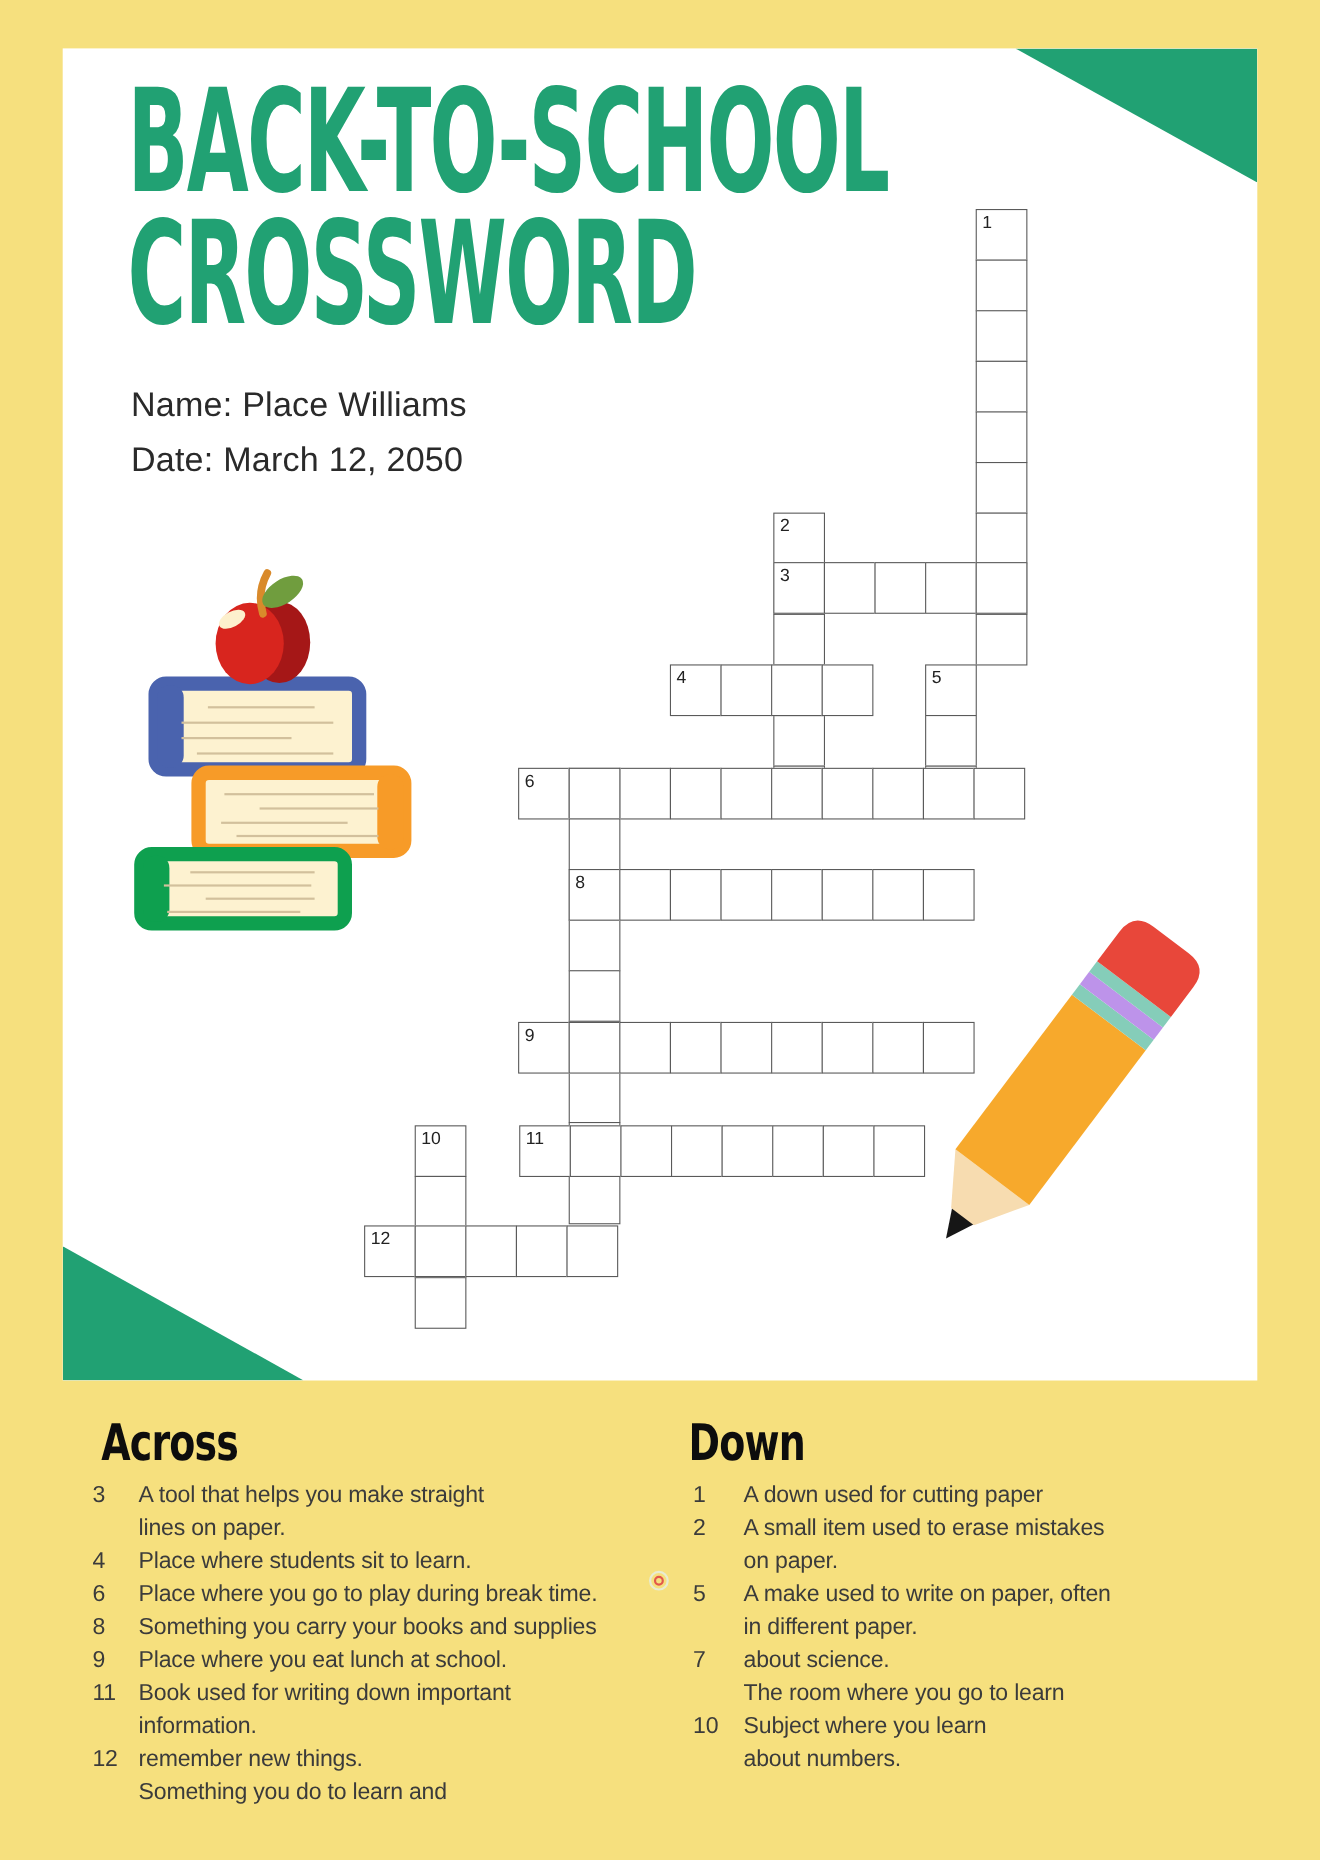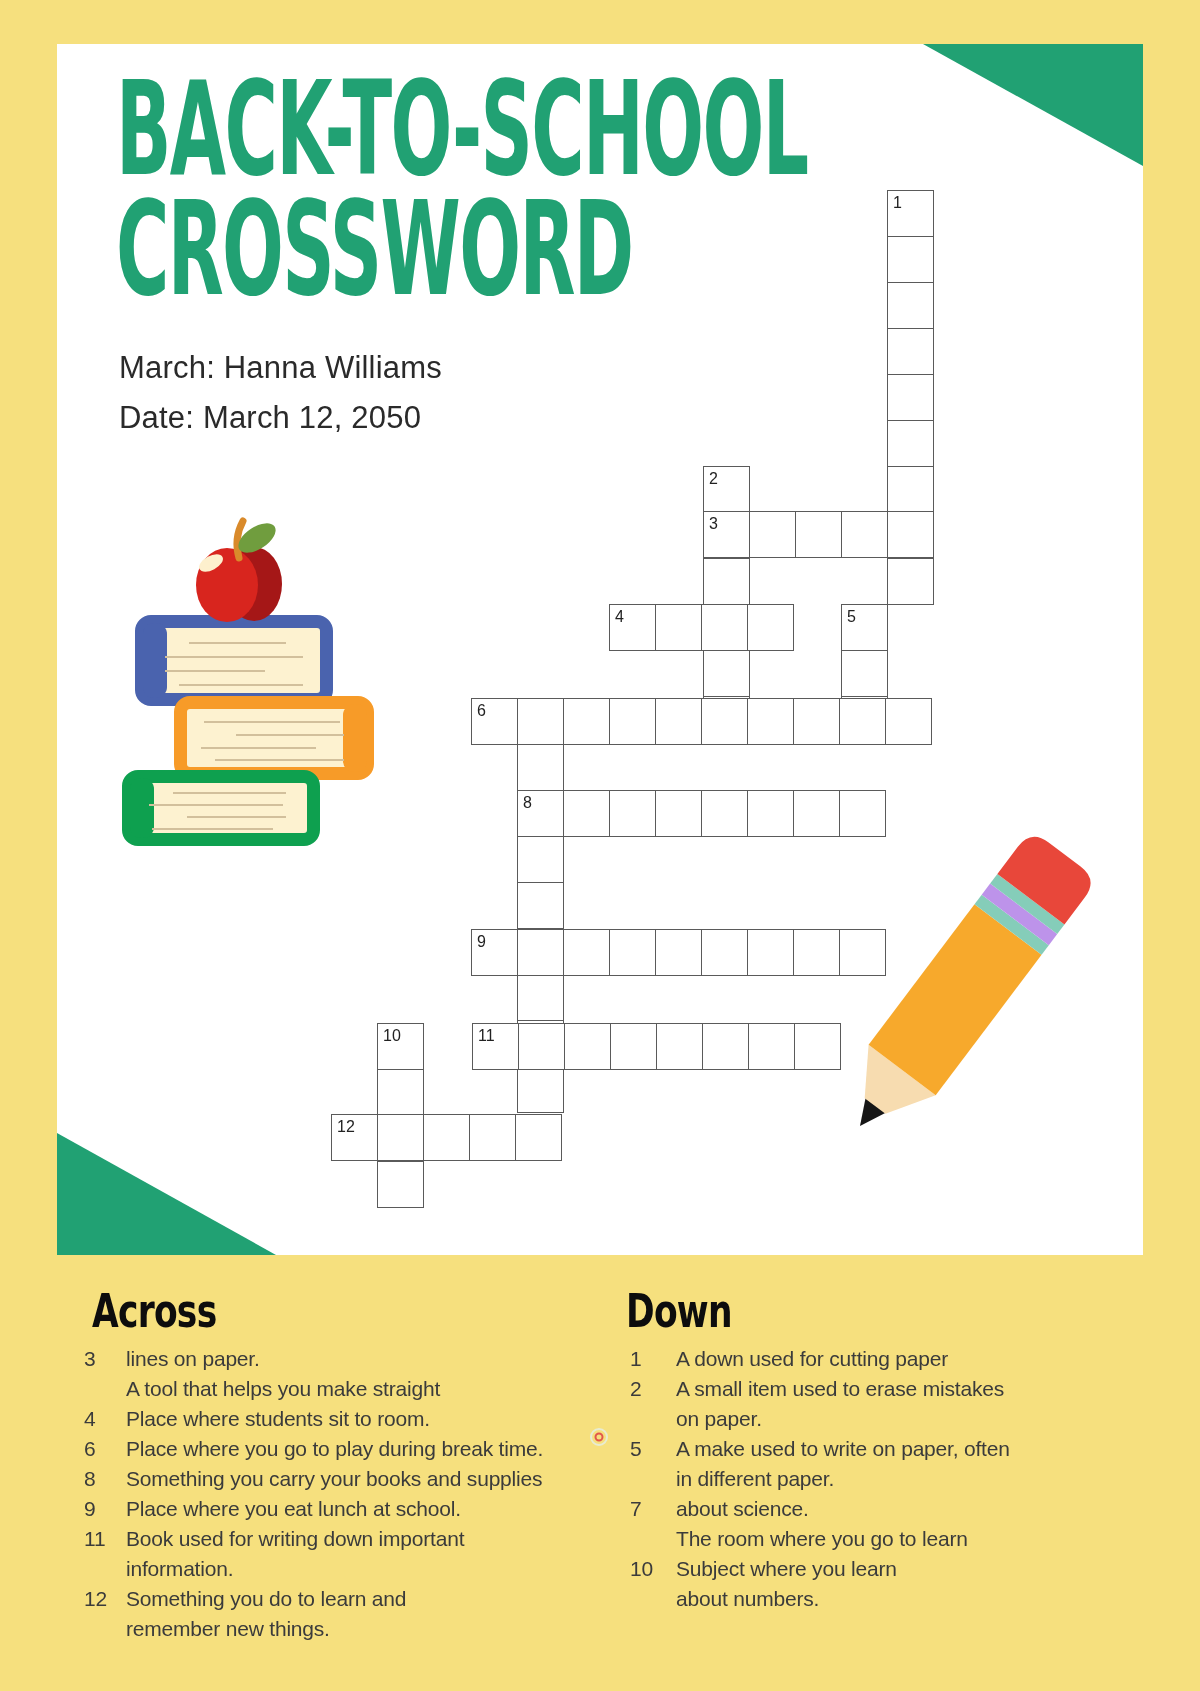--- a/index.html
+++ b/index.html
@@ -55,21 +55,21 @@
   <div class="card"></div>
 
   <div class="tri tr"></div>
   <div class="tri bl"></div>
 
   <div class="title">
     <div>BACK-TO-SCHOOL</div>
     <div>CROSSWORD</div>
   </div>
 
-  <div class="meta name">March: Hanna Williams</div>
+  <div class="meta name">Name: Place Williams</div>
   <div class="meta date">Date: March 12, 2050</div>
 
   <div class="book blue">
     <div class="flare"></div>
     <div class="pl" style="left:24%;top:14px;width:56%;"></div>
     <div class="pl" style="left:10%;top:28px;width:80%;"></div>
     <div class="pl" style="left:10%;top:42px;width:58%;"></div>
     <div class="pl" style="left:18%;top:56px;width:72%;"></div>
   </div>
   <div class="book orange">
@@ -216,28 +216,28 @@
       <circle cx="599" cy="1437" r="3.5" style="fill:none;stroke:var(--ringInner);stroke-width:2"></circle>
     </g>
   </svg>
 
   <div class="clues-col across">
     <div class="clues-heading">Across</div>
     <div class="clue-list">
         <div class="clue">
           <div class="clue-num">3</div>
           <div class="clue-text">
+            <div>A tool that helps you make straight</div>
             <div>lines on paper.</div>
-            <div>A tool that helps you make straight</div>
           </div>
         </div>
         <div class="clue">
           <div class="clue-num">4</div>
           <div class="clue-text">
-            <div>Place where students sit to room.</div>
+            <div>Place where students sit to learn.</div>
           </div>
         </div>
         <div class="clue">
           <div class="clue-num">6</div>
           <div class="clue-text">
             <div>Place where you go to play during break time.</div>
           </div>
         </div>
         <div class="clue">
           <div class="clue-num">8</div>
@@ -254,22 +254,22 @@
         <div class="clue">
           <div class="clue-num">11</div>
           <div class="clue-text">
             <div>Book used for writing down important</div>
             <div>information.</div>
           </div>
         </div>
         <div class="clue">
           <div class="clue-num">12</div>
           <div class="clue-text">
+            <div>remember new things.</div>
             <div>Something you do to learn and</div>
-            <div>remember new things.</div>
           </div>
         </div>
       </div>
   </div>
   <div class="clues-col down">
     <div class="clues-heading">Down</div>
     <div class="clue-list">
         <div class="clue">
           <div class="clue-num">1</div>
           <div class="clue-text">

